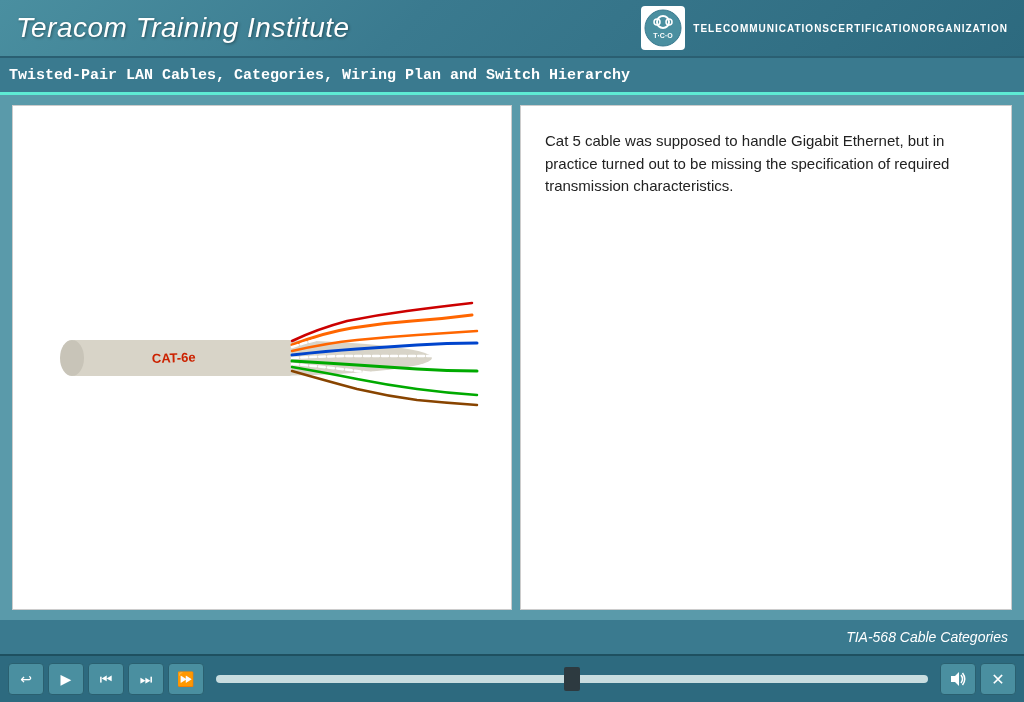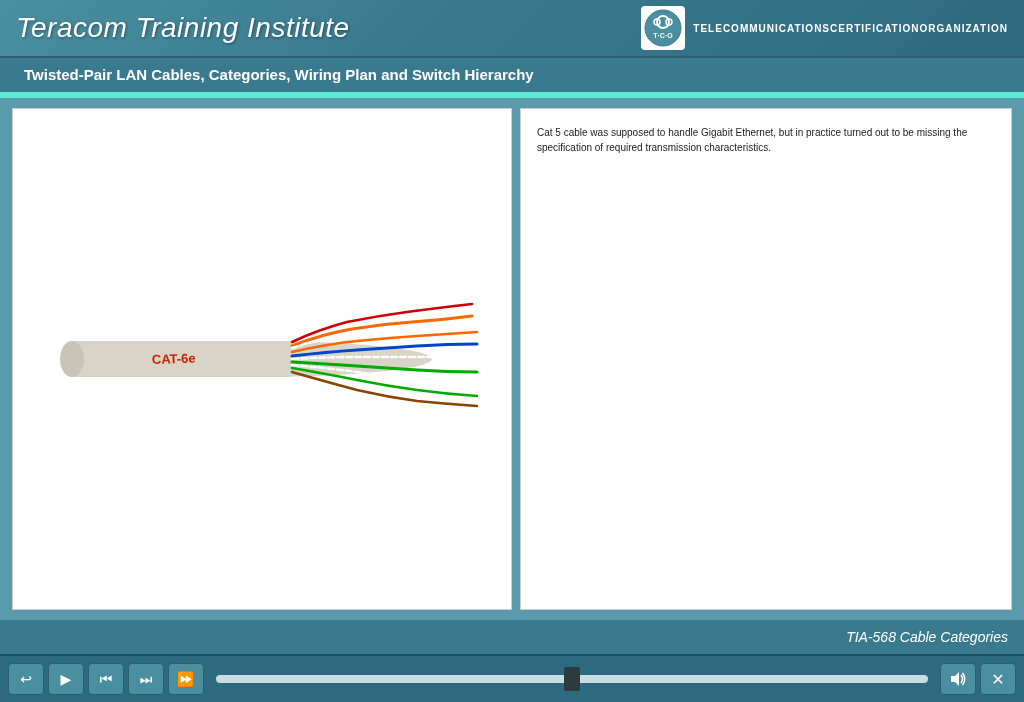--- a/index.html
+++ b/index.html
@@ -59,22 +59,23 @@
       color: white;
       font-size: 10px;
       font-weight: bold;
       letter-spacing: 1px;
       line-height: 1.3;
     }
 
     
     .sub-header {
       background: #3a7a8f;
-      padding: 8px 24px;
-      border-bottom: 6px solid #5eead4;
+      padding: 8px 9px;
+      border-bottom: 3px solid #5eead4;
+      font-family: Liberation Mono, monospace;
     }
     .sub-header-title {
       color: white;
       font-size: 15px;
       font-weight: bold;
     }
 
     
     .main-content {
       flex: 1;
@@ -103,22 +104,22 @@
       width: 460px;
       height: 130px;
       position: relative;
     }
 
     
     .right-panel {
       flex: 1;
       background: white;
       border: 1px solid #ccc;
-      padding: 16px;
-      font-size: 10px;
+      padding: 24px;
+      font-size: 15px;
       line-height: 1.5;
       color: #222;
       overflow-y: auto;
     }
     .right-panel p {
       margin-bottom: 12px;
     }
 
     
     .caption-bar {

